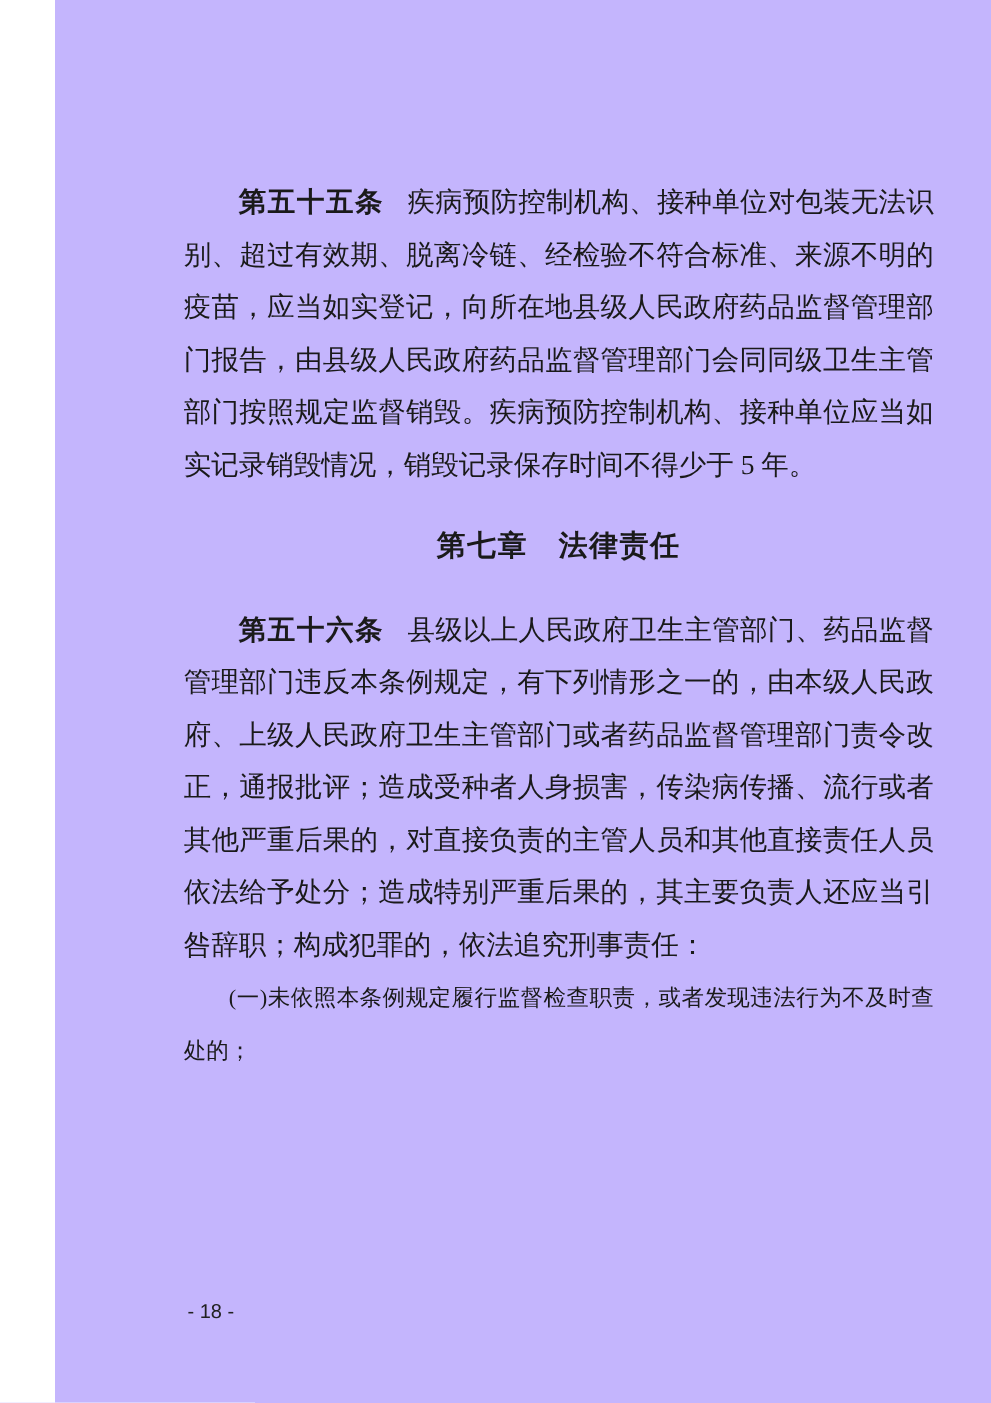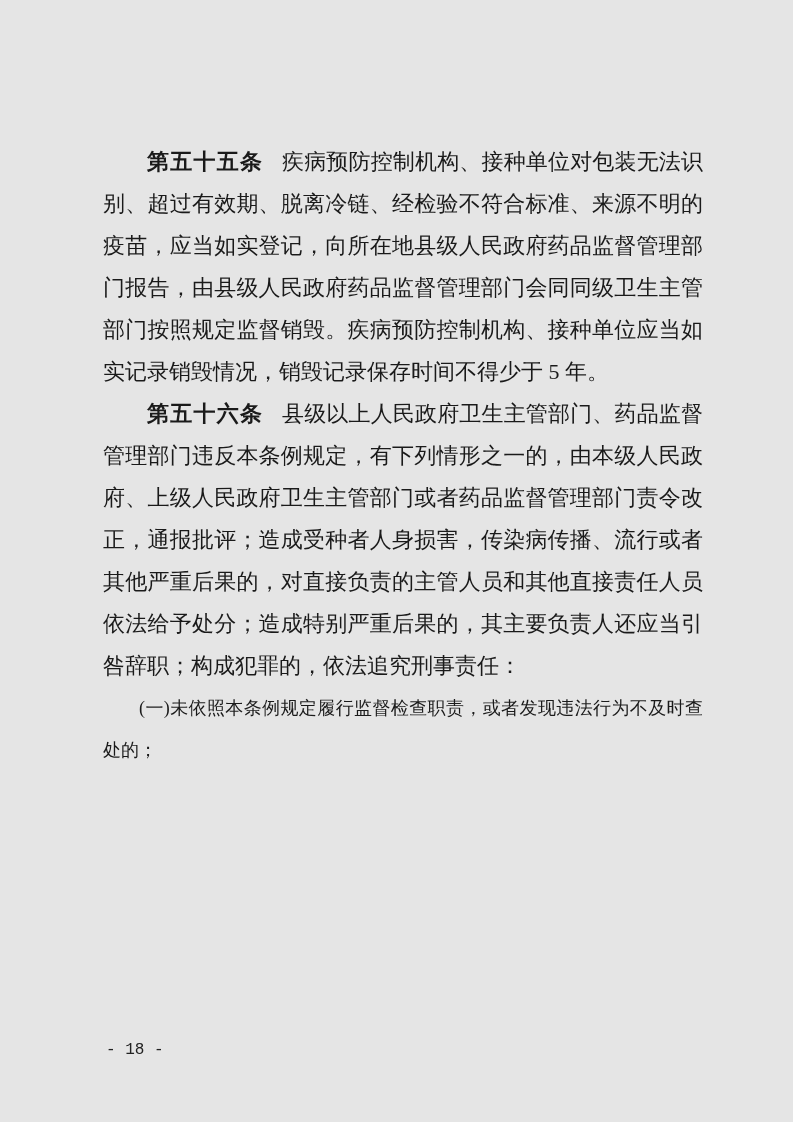--- a/index.html
+++ b/index.html
@@ -11,21 +11,22 @@
     width: 793px;
     height: 1122px;
     position: relative;
     font-family: "Liberation Serif", "DejaVu Serif", serif;
     color: #1a1a1a;
     overflow: hidden;
   }
   .page {
     position: absolute;
     inset: 0;
-    background: #e5e5e5;
+    background: #c4b5fd;
+    margin-left: 44px;
   }
   .content {
     position: absolute;
     left: 103px;
     top: 141px;
     width: 600px;
   }
   .para {
     margin: 0;
     font-size: 22px;
@@ -59,32 +60,33 @@
     text-justify: inter-character;
     text-indent: 2em;
     word-break: break-all;
   }
   .footer {
     position: absolute;
     left: 106px;
     top: 1040px;
     font-size: 16px;
     line-height: 20px;
-    font-family: Liberation Mono, monospace;
+    font-family: Liberation Sans, sans-serif;
     color: #222222;
   }
 </style>
 </head>
 <body>
 
 <div class="page">
   <div class="content">
 
     <p class="para"><span class="article-label">第五十五条</span><span>疾病预防控制机构、接种单位对包装无法识别、超过有效期、脱离冷链、经检验不符合标准、来源不明的疫苗，应当如实登记，向所在地县级人民政府药品监督管理部门报告，由县级人民政府药品监督管理部门会同同级卫生主管部门按照规定监督销毁。疾病预防控制机构、接种单位应当如实记录销毁情况，销毁记录保存时间不得少于 5 年。</span></p>
 
+    <h2 class="chapter-heading">第七章　法律责任</h2>
 
     <p class="para"><span class="article-label">第五十六条</span><span>县级以上人民政府卫生主管部门、药品监督管理部门违反本条例规定，有下列情形之一的，由本级人民政府、上级人民政府卫生主管部门或者药品监督管理部门责令改正，通报批评；造成受种者人身损害，传染病传播、流行或者其他严重后果的，对直接负责的主管人员和其他直接责任人员依法给予处分；造成特别严重后果的，其主要负责人还应当引咎辞职；构成犯罪的，依法追究刑事责任：</span></p>
 
     <p class="clause">(一)未依照本条例规定履行监督检查职责，或者发现违法行为不及时查处的；</p>
 
 
 
   </div>
 
   <div class="footer">- 18 -</div>

